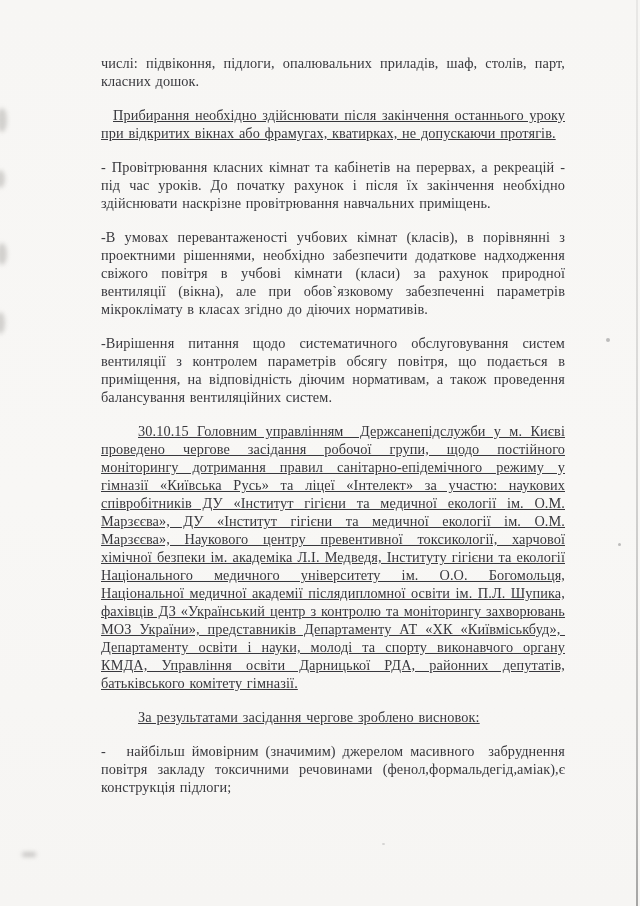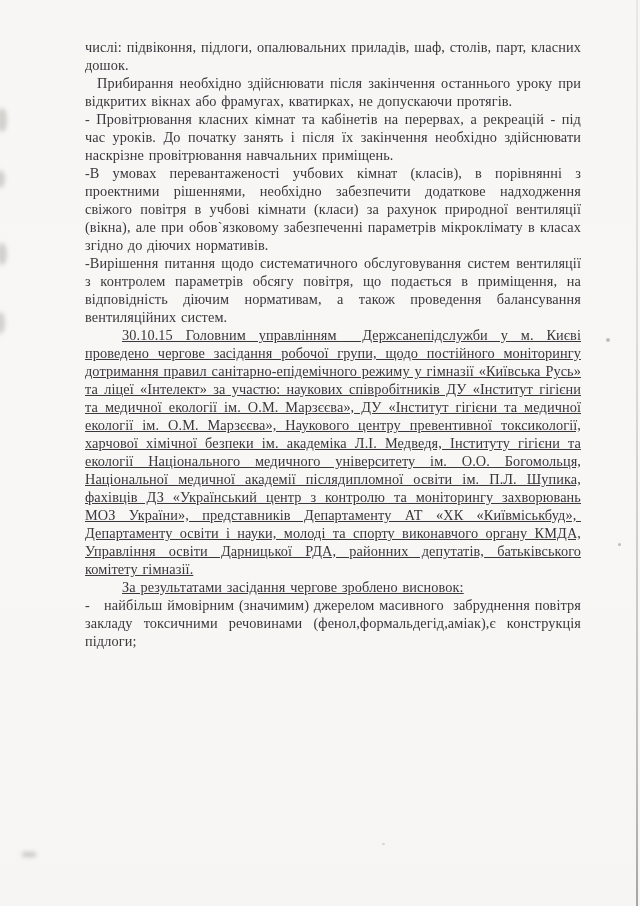--- a/index.html
+++ b/index.html
@@ -25,24 +25,24 @@
     left: 85px;
     width: 496px;
     color: #38383d;
     font-size: 14.3px;
     line-height: 18px;
     text-align: justify;
     letter-spacing: 0.1px;
     word-spacing: 1px;
   }
   .text-block p {
-    margin: 0;
+    margin: 16px;
     padding: 0;
   }
-  .ind-sm { text-indent: 12px; }
+  .ind-sm { text-indent: 12px; text-decoration: underline; }
   .ind-lg { text-indent: 37px; text-decoration: underline; }
 
   
   .edge-line-right {
     position: absolute;
     top: 0;
     right: 2px;
     width: 2px;
     height: 906px;
     background: linear-gradient(180deg,
@@ -73,21 +73,21 @@
   .d3 { left: 382px; top: 843px; width: 3px; height: 2px; background: rgba(160,160,160,0.4); }
 </style>
 </head>
 <body>
 
 <div class="page">
 
   <div class="text-block">
     <p>числі: підвіконня, підлоги, опалювальних приладів, шаф, столів, парт, класних дошок.</p>
     <p class="ind-sm">Прибирання необхідно здійснювати після закінчення останнього уроку при відкритих вікнах або фрамугах, кватирках, не допускаючи протягів.</p>
-    <p>- Провітрювання класних кімнат та кабінетів на перервах, а рекреацій - під час уроків. До початку занять і після їх закінчення необхідно здійснювати наскрізне провітрювання навчальних приміщень.</p>
+    <p>- Провітрювання класних кімнат та кабінетів на перервах, а рекреацій - під час уроків. До початку рахунок і після їх закінчення необхідно здійснювати наскрізне провітрювання навчальних приміщень.</p>
     <p>-В умовах перевантаженості учбових кімнат (класів), в порівнянні з проектними рішеннями, необхідно забезпечити додаткове надходження свіжого повітря в учбові кімнати (класи) за рахунок природної вентиляції (вікна), але при обов`язковому забезпеченні параметрів мікроклімату в класах згідно до діючих нормативів.</p>
     <p>-Вирішення питання щодо систематичного обслуговування систем вентиляції з контролем параметрів обсягу повітря, що подається в приміщення, на відповідність діючим нормативам, а також проведення балансування вентиляційних систем.</p>
     <p class="ind-lg">30.10.15 Головним управлінням&nbsp; Держсанепідслужби у м. Києві проведено чергове засідання робочої групи, щодо постійного моніторингу дотримання правил санітарно-епідемічного режиму у гімназії «Київська Русь» та ліцеї «Інтелект» за участю: наукових співробітників ДУ «Інститут гігієни та медичної екології ім. О.М. Марзєєва», ДУ «Інститут гігієни та медичної екології ім. О.М. Марзєєва», Наукового центру превентивної токсикології, харчової хімічної безпеки ім. академіка Л.І. Медведя, Інституту гігієни та екології Національного медичного університету ім. О.О. Богомольця, Національної медичної академії післядипломної освіти ім. П.Л. Шупика, фахівців ДЗ «Український центр з контролю та моніторингу захворювань МОЗ України», представників Департаменту АТ «ХК «Київміськбуд»,&nbsp; Департаменту освіти і науки, молоді та спорту виконавчого органу КМДА, Управління освіти Дарницької РДА, районних депутатів, батьківського комітету гімназії.</p>
     <p class="ind-lg">За результатами засідання чергове зроблено висновок:</p>
     <p>-&nbsp;&nbsp; найбільш ймовірним (значимим) джерелом масивного&nbsp; забруднення повітря закладу токсичними речовинами (фенол,формальдегід,аміак),є конструкція підлоги;</p>
   </div>
 
   <div class="edge-line-right"></div>
   <div class="smudge sm1"></div>
   <div class="smudge sm2"></div>

